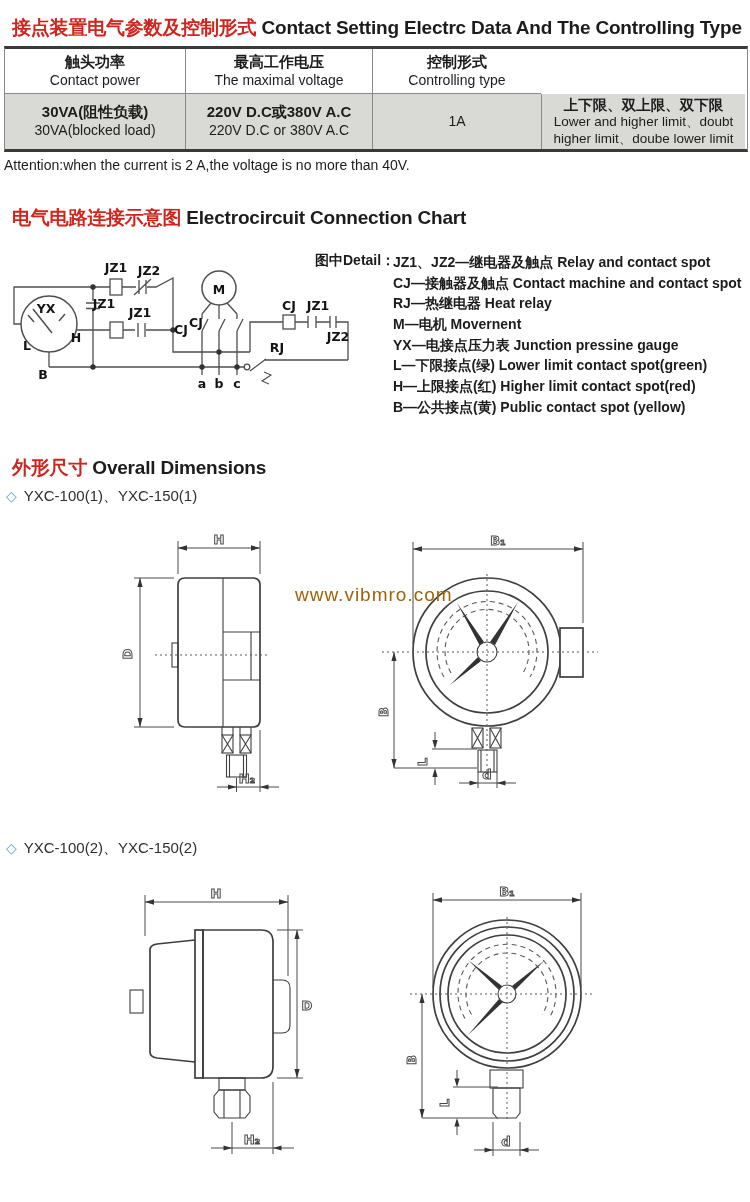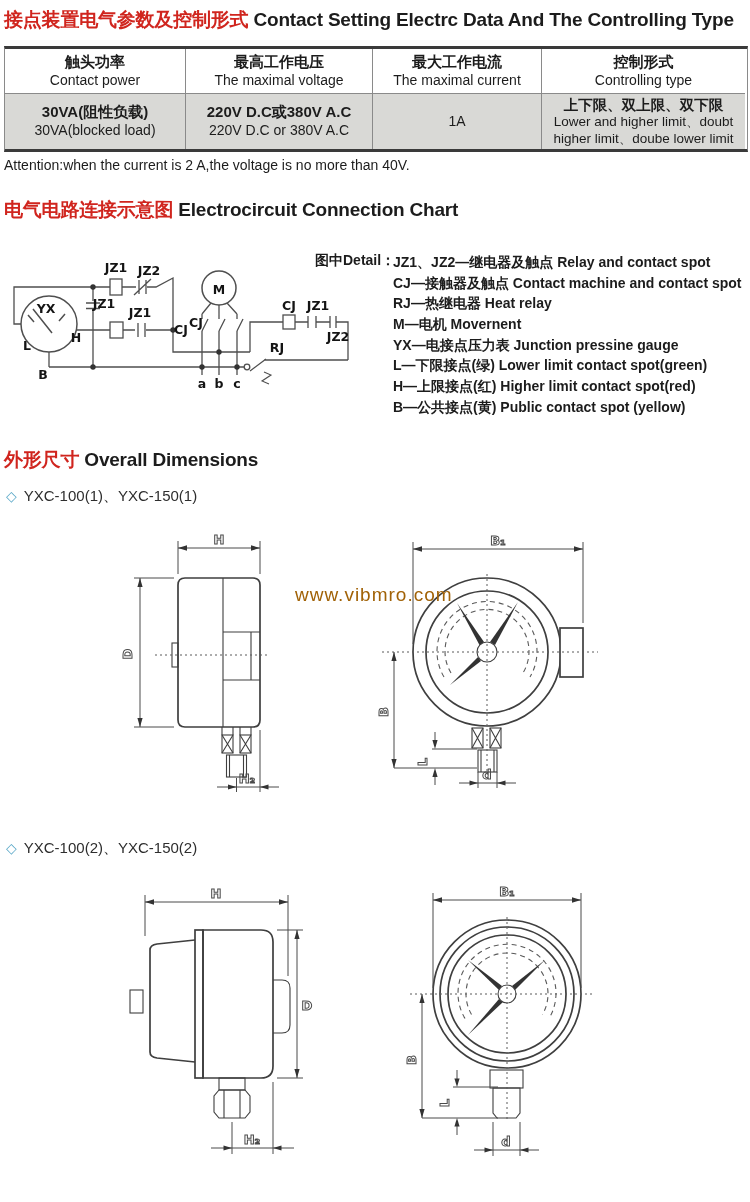--- a/index.html
+++ b/index.html
@@ -1,20 +1,20 @@
 <!DOCTYPE html>
 <html><head>
 <meta charset="utf-8">
 <style>
   html,body{margin:0;padding:0;}
   body{width:750px;height:1202px;background:#fff;position:relative;overflow:hidden;
        font-family:"Liberation Sans","DejaVu Sans",sans-serif;color:#1c1c1c;}
   .abs{position:absolute;}
   .red{color:#d0251e;}
-  h1,h2{margin:0;font-weight:bold;white-space:nowrap;}
+  h1,h2{margin:8px;font-weight:bold;white-space:nowrap;}
   .title{left:4px;top:7px;font-size:19px;letter-spacing:-0.2px;}
   .sec-head{font-size:19px;letter-spacing:-0.2px;}
 
   
   .spec-table{left:4px;top:46px;width:742px;border-top:3px solid #3a3a3a;border-bottom:3px solid #3a3a3a;
               border-left:1px solid #8a8a8a;border-right:1px solid #8a8a8a;}
   .trow{display:grid;grid-template-columns:180px 187px 169px 204px;}
   .trow.head .cell{height:44px;border-bottom:1px solid #8a8a8a;}
   .trow.data .cell{height:55px;background:#d9d9d6;}
   .cell{display:flex;flex-direction:column;justify-content:center;align-items:center;text-align:center;
@@ -56,24 +56,20 @@
 
 <div class="abs spec-table">
   <div class="trow head">
     <div class="cell">
       <div class="zh">触头功率</div>
       <div class="en">Contact power</div>
     </div>
     <div class="cell">
       <div class="zh">最高工作电压</div>
       <div class="en">The maximal voltage</div>
-    </div>
-    <div class="cell">
-      <div class="zh">最大工作电流</div>
-      <div class="en">The maximal current</div>
     </div>
     <div class="cell">
       <div class="zh">控制形式</div>
       <div class="en">Controlling type</div>
     </div>
   </div>
   <div class="trow data">
     <div class="cell">
       <div class="zh">30VA(阻性负载)</div>
       <div class="en">30VA(blocked load)</div>

